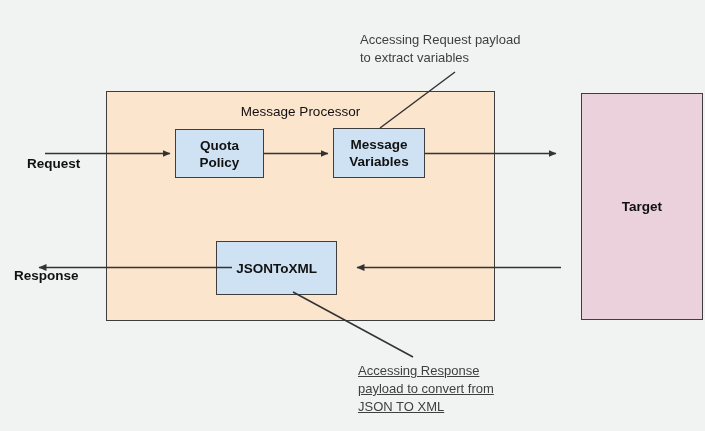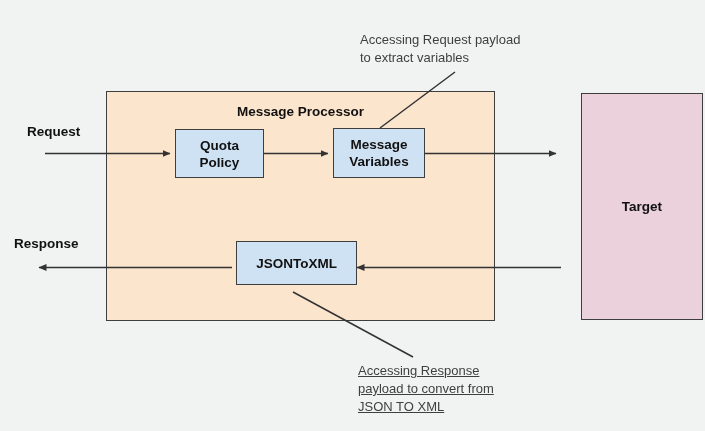--- a/index.html
+++ b/index.html
@@ -23,34 +23,35 @@
     font-size: 13.5px;
     line-height: 17px;
     color: var(--text, #111111);
     white-space: pre-line;
   }
   .mp { left: 106px; top: 91px; width: 389px; height: 230px; background: var(--processor-fill, #FCE5CD); }
   .mp-title {
     position: absolute;
     top: 11px; left: 0; right: 0;
     text-align: center;
-    font-weight: bold;
+    font-weight: normal;
     font-size: 13.5px;
     color: var(--text, #111111);
   }
   .node { background: var(--node-fill, #CFE2F3); }
   .quota   { left: 175px; top: 129px; width: 89px;  height: 49px; }
   .extract { left: 333px; top: 128px; width: 92px;  height: 50px; }
-  .json    { left: 236px; top: 241px; width: 121px; height: 44px; }
+  .json    { left: 216px; top: 241px; width: 121px; height: 54px; }
   .target  { left: 561px; top: 93px;  width: 122px; height: 227px; background: var(--target-fill, #EAD1DC); margin-left: 20px; }
   .flow-label {
     position: absolute;
     font-weight: bold;
     font-size: 13.5px;
     color: var(--text, #111111);
+    margin-top: 32px;
   }
   .request-label  { left: 27px; top: 124px; }
   .response-label { left: 14px; top: 236px; }
   .note {
     position: absolute;
     font-size: 13px;
     line-height: 18px;
     color: var(--annotation-text, #3F3F3F);
     white-space: pre-line;
   }

